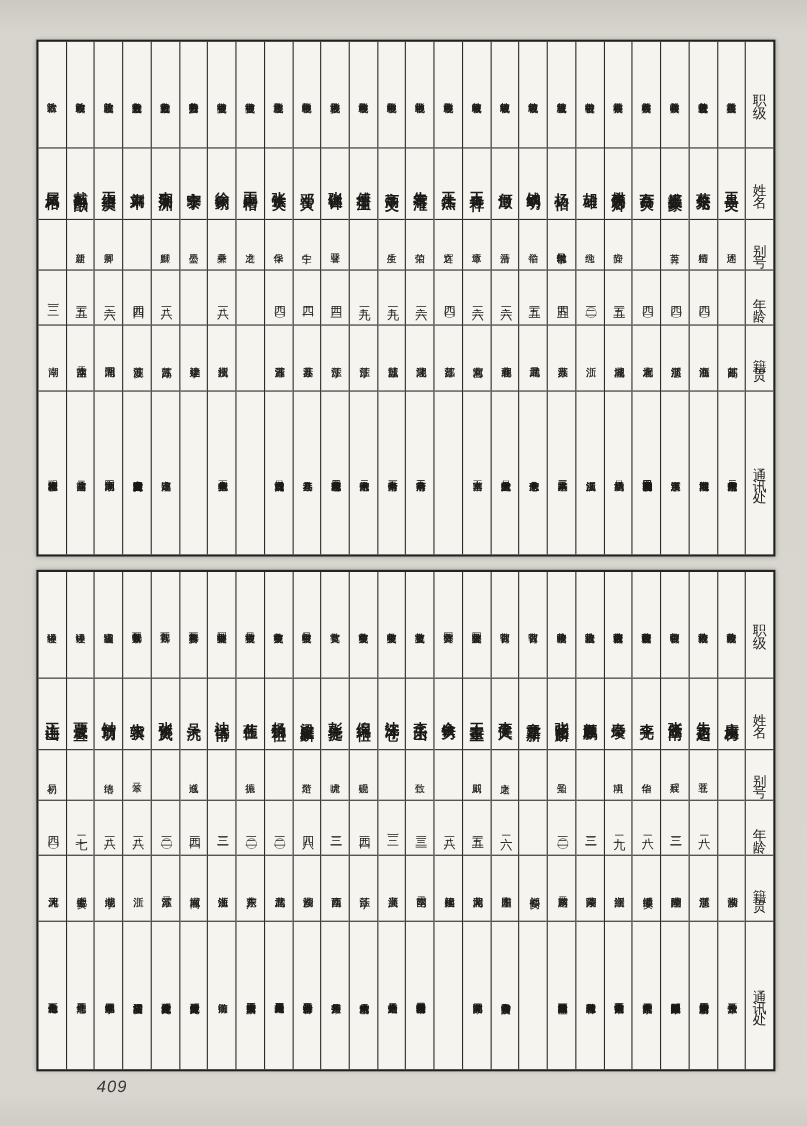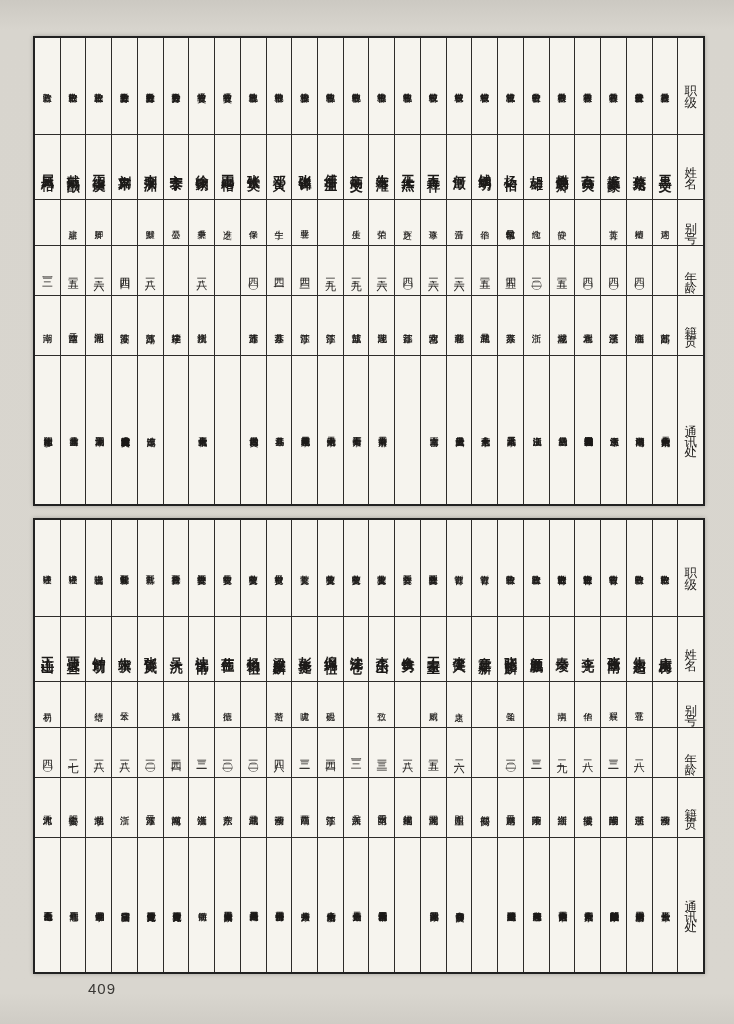--- a/index.html
+++ b/index.html
@@ -49,21 +49,21 @@
   }
   .rank{font-size:9px;}
   .name{font-size:13px;font-weight:bold;letter-spacing:2px;line-height:1.05;}
   .hao{font-size:9px;}
   .age{font-size:11px;letter-spacing:2px;}
   .origin{font-size:9.5px;}
   .addr{font-size:9px;line-height:1.1;}
   .hdr-txt{font-size:12.5px;letter-spacing:0.8em;}
   .page-num{
     position:absolute;left:88px;top:980px;
-    font-size:15px;color:#3a3835;letter-spacing:1px;
+    font-size:15px;color:#3a3835;letter-spacing:1px;font-style:italic;
   }
 </style>
 </head>
 <body>
 
 <div class="sheet">
   <div class="roster t1" id="top-roster">
       <div class="col">
         <div class="cell c-rank">
           <span class="v hdr-txt">职级</span>

